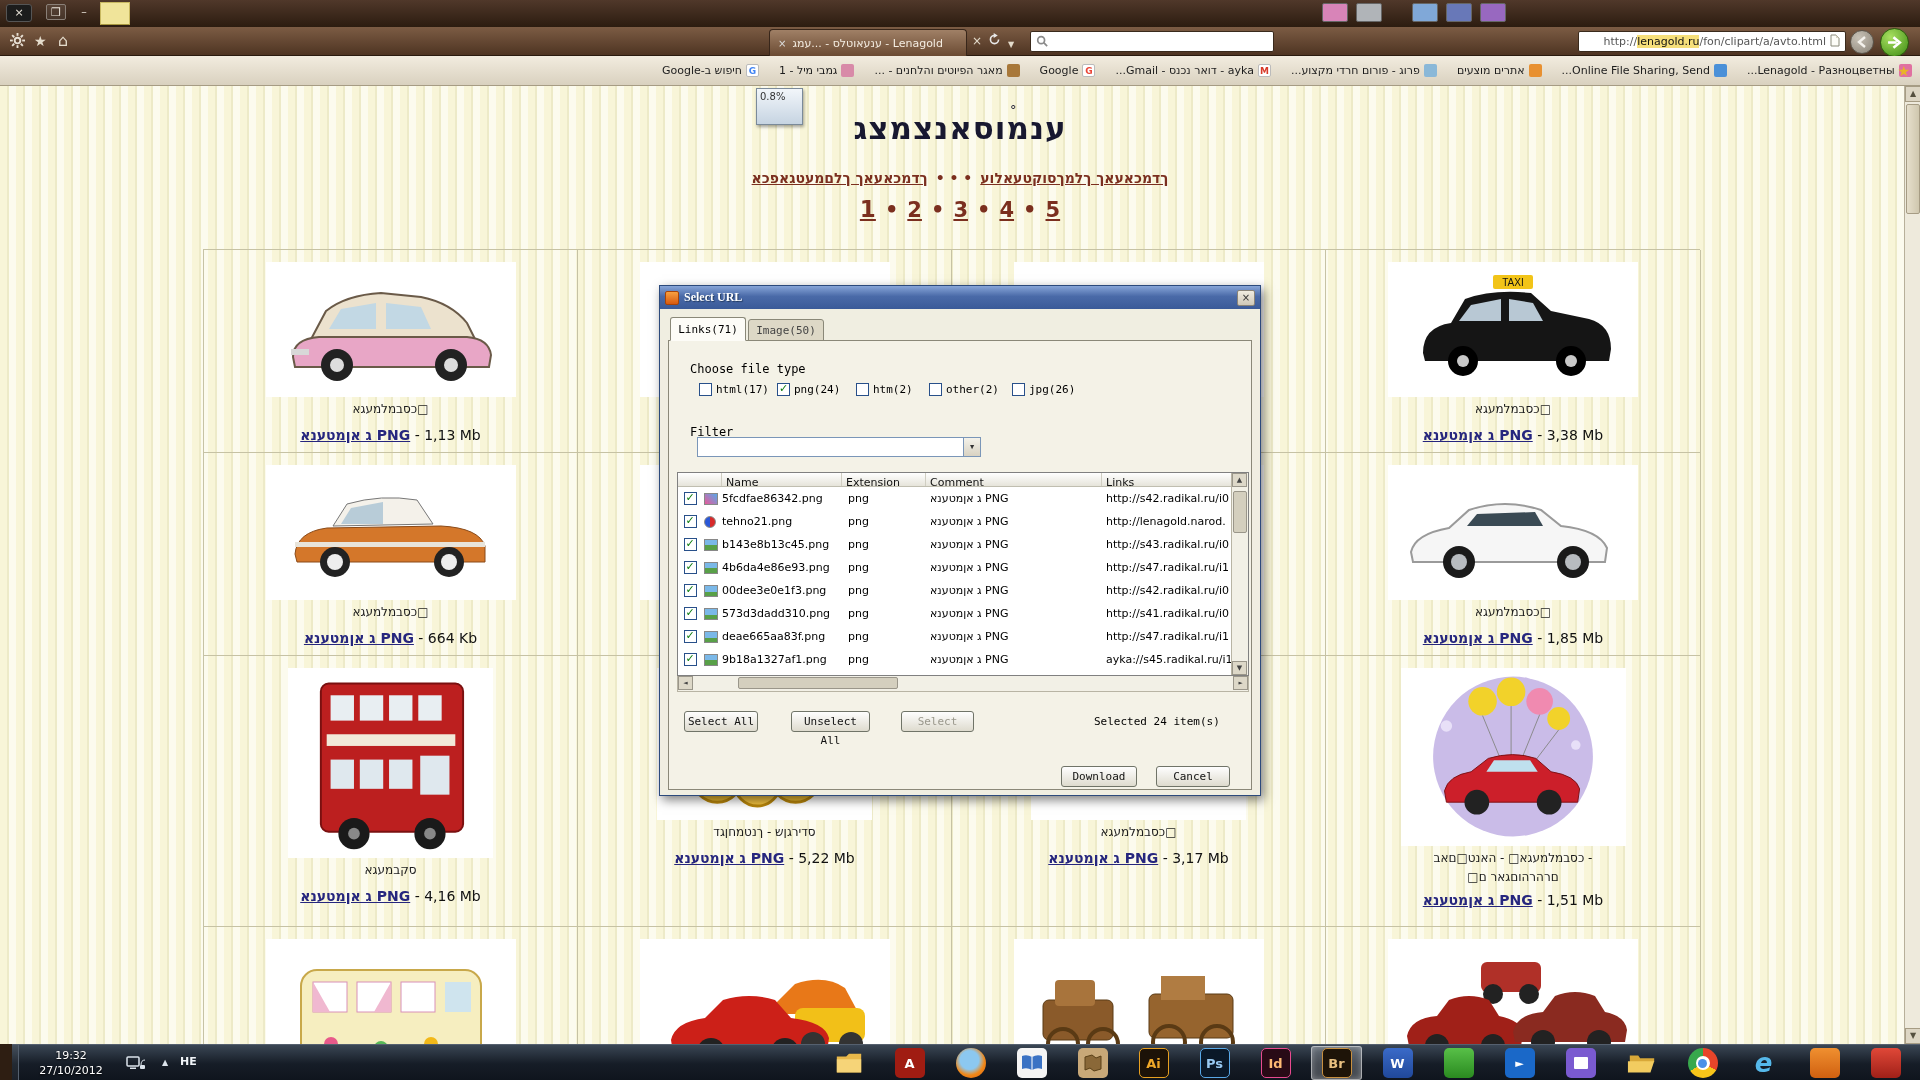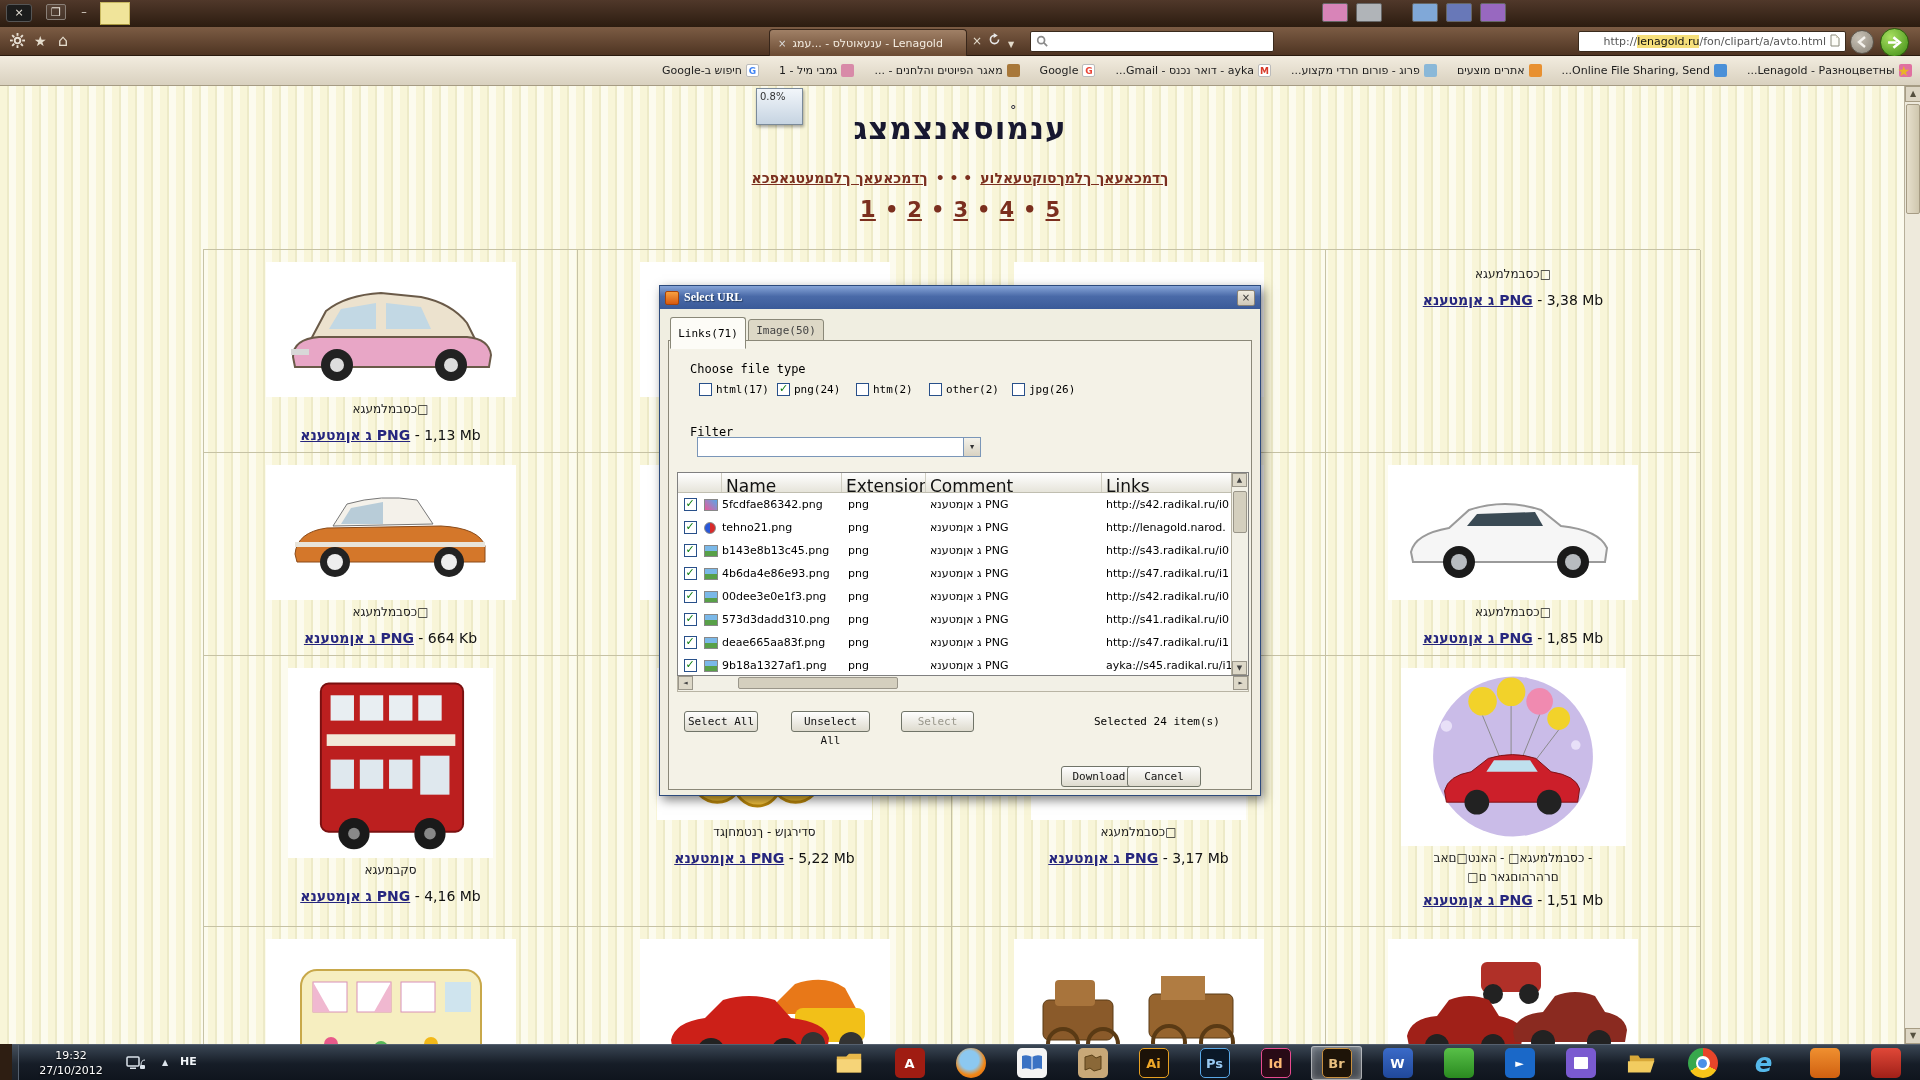--- a/index.html
+++ b/index.html
@@ -48,31 +48,31 @@
 .sbarrow{position:absolute;left:0;width:16px;height:16px;background:#ddd6c4;border:1px solid #a69c84;font-size:8px;color:#55503f;text-align:center;line-height:14px}
 #bthumb{position:absolute;left:1px;top:18px;width:14px;height:110px;background:linear-gradient(90deg,#e6dfcc,#cfc7ae);border:1px solid #a69c84;border-radius:2px}
 
 #dlg{position:absolute;left:659px;top:285px;width:602px;height:511px;background:#f0eee1;border:1px solid #2c4a7c;box-shadow:3px 4px 10px rgba(0,0,0,.5);z-index:50}
 #dlgtitle{height:23px;background:linear-gradient(#87a5d8,#4a6aa8 45%,#3a5a98);display:flex;align-items:center;padding:0 5px;gap:5px}
 #dlgtitle .t{color:#fff;font-weight:bold;font-size:12px;font-family:Liberation Serif, serif;text-shadow:1px 1px 1px #223a5e}
 #dlgico{width:14px;height:14px;background:linear-gradient(#f8a040,#d85a10);border:1px solid #a84408;border-radius:2px;flex:none}
 #dlgclose{margin-left:auto;width:18px;height:16px;background:linear-gradient(#f0ece0,#cfc8b8);border:1px solid #8a8478;border-radius:2px;font-size:10px;text-align:center;line-height:14px;color:#333}
 #dlgbody{position:relative;width:100%;height:488px;font-family:"DejaVu Sans Mono",monospace}
 .dtab{position:absolute;font-size:11px;display:flex;align-items:center;justify-content:center;border:1px solid #8a8878;border-radius:3px 3px 0 0}
-#dtab1{left:10px;top:8px;width:76px;height:32px;background:#fdfcf7;z-index:2;border-bottom:1px solid #fdfcf7;color:#000}
+#dtab1{left:10px;top:8px;width:76px;height:24px;background:#fdfcf7;z-index:2;border-bottom:1px solid #fdfcf7;color:#000}
 #dtab2{left:88px;top:10px;width:76px;height:22px;background:#ddd8c6;color:#444}
 #dframe{position:absolute;left:8px;top:31px;width:584px;height:450px;border:1px solid #8a8878;background:#f4f2e7}
 .dlabel{position:absolute;font-size:12px;color:#000}
 .cb{display:inline-block;width:13px;height:13px;background:#fff;border:1px solid #28508a;position:relative;vertical-align:middle;flex:none}
 .cb.on::after{content:"✓";position:absolute;left:1px;top:-2px;font-size:11px;font-weight:bold;color:#0a7a0a;font-family:"DejaVu Sans",sans-serif}
 .ft{position:absolute;top:74px;display:flex;align-items:center;gap:4px;font-size:11px;color:#000}
 #combo{position:absolute;left:37px;top:128px;width:284px;height:20px;background:#fff;border:1px solid #7a96b8;display:flex;align-items:center;font-size:11px;padding-left:3px}
 #combobtn{margin-left:auto;width:17px;height:18px;background:linear-gradient(#f4f2ea,#d8d2c2);border-left:1px solid #7a96b8;font-size:7px;color:#333;text-align:center;line-height:18px}
 #dtable{position:absolute;left:17px;top:163px;width:572px;height:204px;background:#fff;border:1px solid #808080;font-family:"DejaVu Sans",sans-serif;overflow:hidden}
-#dthead{display:flex;height:20px;background:linear-gradient(#fff,#e6e4da);border-bottom:1px solid #c0beb0;font-size:17px;color:#111}
+#dthead{display:flex;height:14px;background:linear-gradient(#fff,#e6e4da);border-bottom:1px solid #c0beb0;font-size:11px;color:#111}
 .hc{padding:3px 4px;border-right:1px solid #d0cec2;white-space:nowrap;overflow:hidden;flex:none}
 .drow{display:flex;align-items:center;height:23px;font-size:11px;color:#000;white-space:nowrap}
 .cbc{width:24px;text-align:center;flex:none}
 .fic{width:20px;flex:none;text-align:left;padding-left:2px}
 .fi{display:inline-block;width:14px;height:12px;vertical-align:middle}
 .fi-a{background:linear-gradient(45deg,#e85a9a,#58a8e8);border:1px solid #888}
 .fi-b{border-radius:50%;background:conic-gradient(#d82a2a 0 50%,#2a58d8 50% 100%);border:1px solid #888;width:12px;height:12px}
 .fi-img{background:linear-gradient(#7ab8e8 0 55%,#58a048 55% 100%);border:1px solid #888}
 .c-name{width:120px;flex:none;overflow:hidden}
 .c-ext{width:84px;flex:none;padding-left:6px}
@@ -271,20 +271,33 @@
         <div class="imgbox" style="width:250px;height:135px">
           <svg width="240" height="130" viewBox="0 0 240 130">
               <path d="M30 90 Q40 58 120 56 Q200 58 210 90 L208 100 L32 100Z" fill="#cfcfcf"></path>
             </svg>
         </div>
         <div class="cap moj"></div>
         <div class="lnkline"><span class="lnk moj"></span><span></span></div>
       </div>
 
       <div class="cell">
+        <div class="imgbox" style="width:250px;height:135px">
+          <svg width="240" height="130" viewBox="0 0 240 130">
+              <rect x="100" y="10" width="40" height="14" rx="2" fill="#f2c418"></rect>
+              <text x="120" y="21" font-size="10" text-anchor="middle" fill="#111" font-family="sans-serif">TAXI</text>
+              <path d="M30 88 Q30 62 58 58 L72 34 Q100 24 138 28 L158 46 L196 54 Q218 60 218 84 L216 96 L32 96Z" fill="#151515"></path>
+              <path d="M78 40 L108 34 L108 56 L66 56Z" fill="#b8c8d4"></path>
+              <path d="M116 34 L140 38 L150 56 L116 56Z" fill="#b8c8d4"></path>
+              <circle cx="70" cy="96" r="15" fill="#000"></circle>
+              <circle cx="70" cy="96" r="6" fill="#c8c8c8"></circle>
+              <circle cx="178" cy="96" r="15" fill="#000"></circle>
+              <circle cx="178" cy="96" r="6" fill="#c8c8c8"></circle>
+            </svg>
+        </div>
         <div class="cap moj">אגעמלמבסכ□</div>
         <div class="lnkline"><span class="lnk moj">אנעטמןא ג PNG</span><span> - 3,38 Mb</span></div>
       </div>
 
       <div class="cell">
         <div class="imgbox" style="width:250px;height:135px">
           <svg width="240" height="130" viewBox="0 0 240 130">
               <path d="M62 58 L76 36 Q110 26 146 32 L162 56Z" fill="#f4f1ea" stroke="#777"></path>
               <path d="M24 86 Q26 64 56 60 L170 58 Q208 60 214 78 L214 94 L26 94Z" fill="#d4772a" stroke="#8a4a18"></path>
               <rect x="24" y="74" width="190" height="5" fill="#e8e4da"></rect>
@@ -608,21 +621,21 @@
         <div id="hthumb"></div>
         <div class="sar" style="right:0;top:0">►</div>
       </div>
 
       <div class="dbtn" style="left:24px;top:402px;width:74px">Select All</div>
       <div class="dbtn" style="left:131px;top:402px;width:79px">Unselect All</div>
       <div class="dbtn dis" style="left:241px;top:402px;width:73px">Select</div>
       <div id="selcount">Selected 24 item(s)</div>
 
       <div class="dbtn" style="left:401px;top:457px;width:76px">Download</div>
-      <div class="dbtn" style="left:467px;top:457px;width:74px">Cancel</div>
+      <div class="dbtn" style="left:496px;top:457px;width:74px">Cancel</div>
     </div>
   </div>
 
   <div id="taskbar">
     <div id="showdesk"></div>
     <div id="clock">
       <div>19:32</div>
       <div>27/10/2012</div>
     </div>
     <span id="netico">

